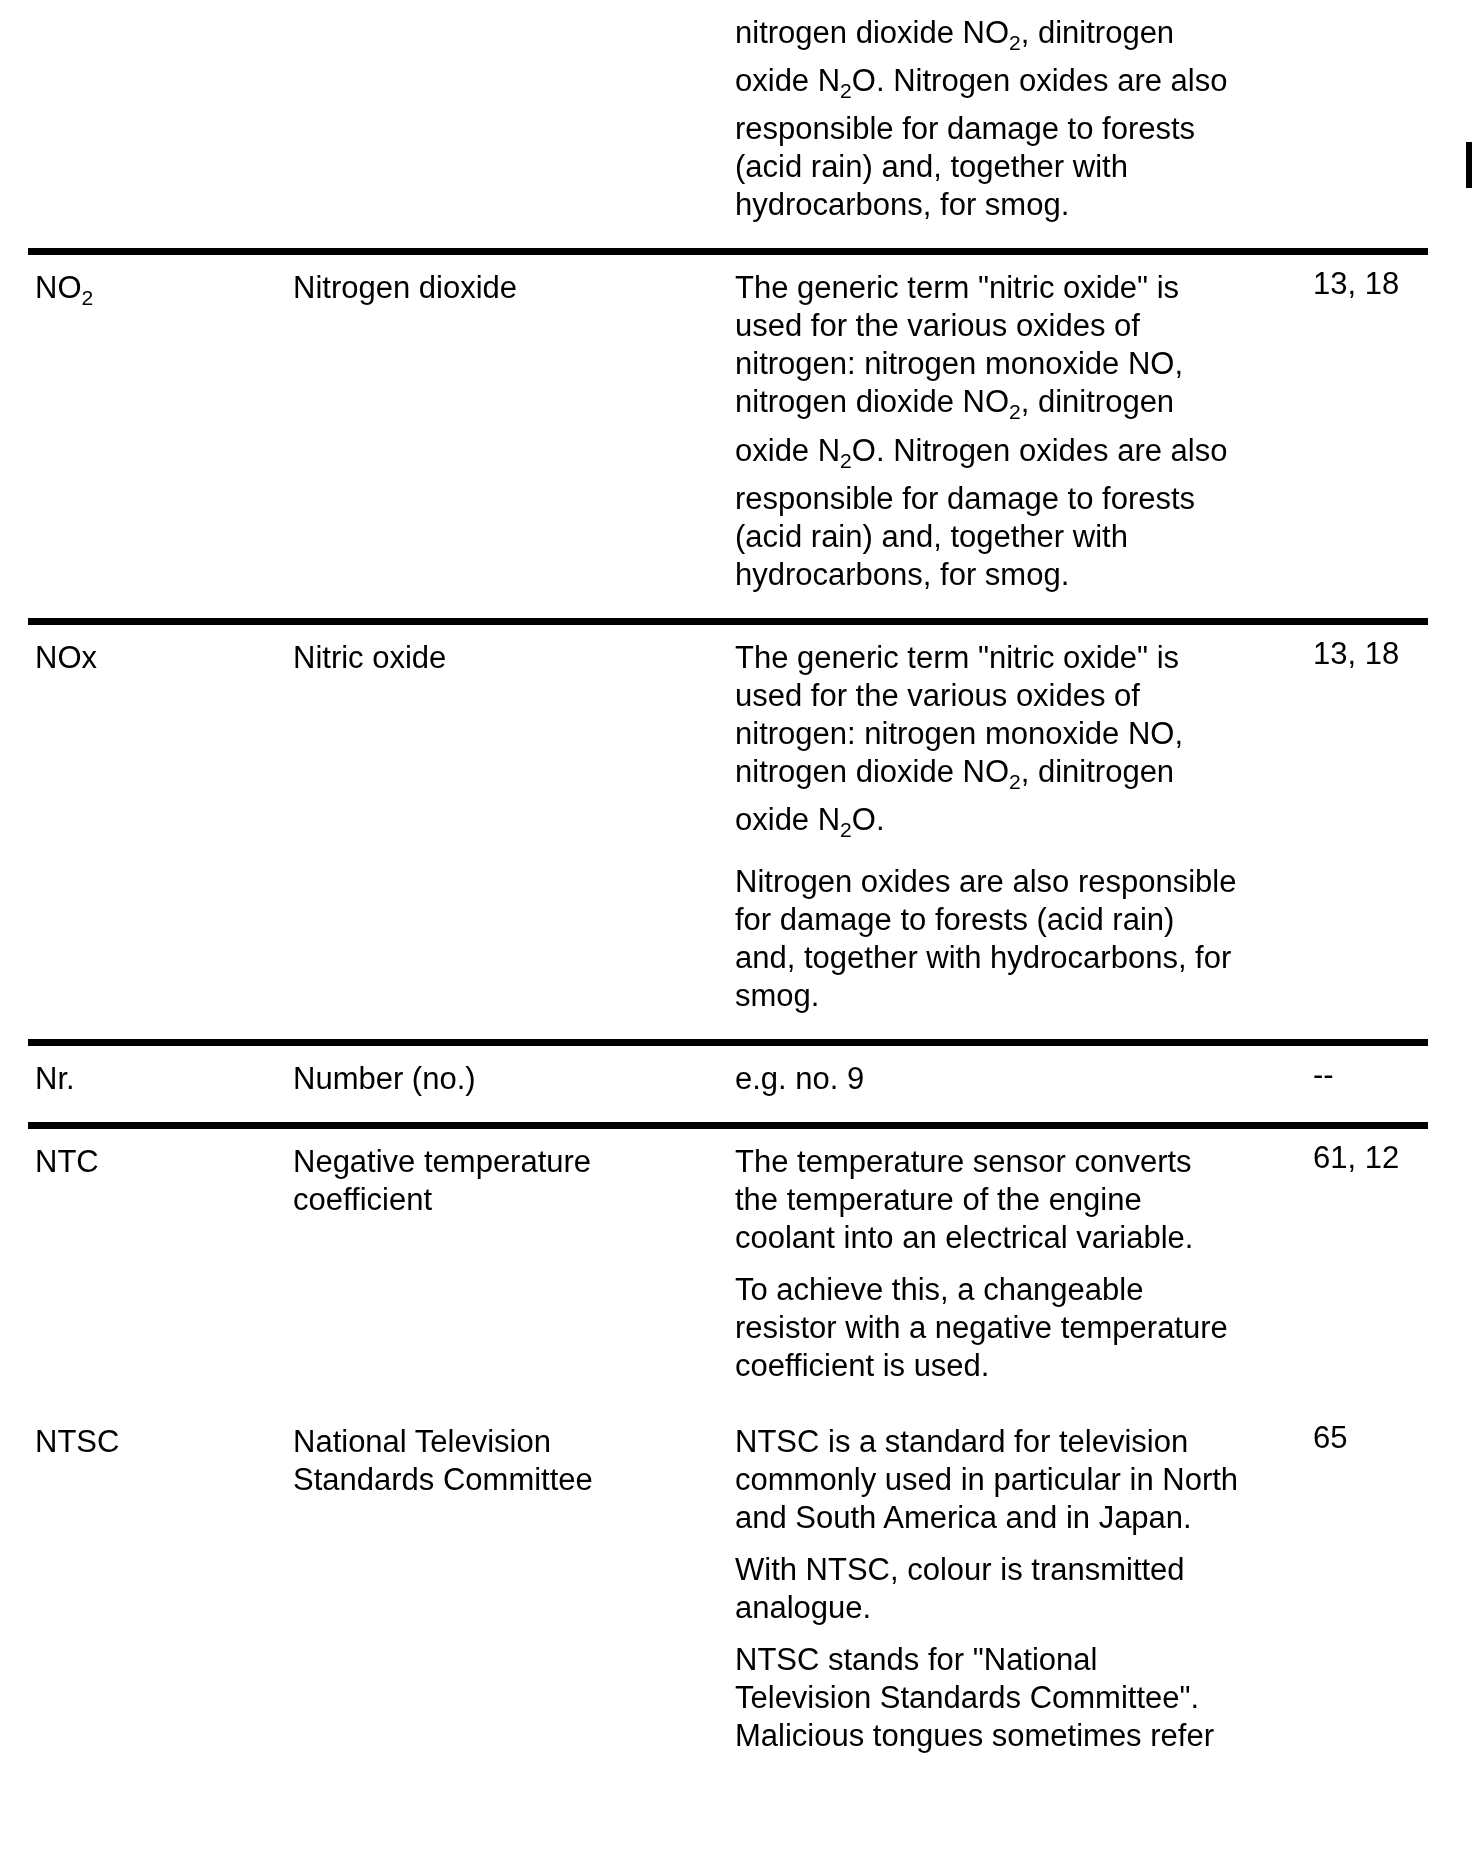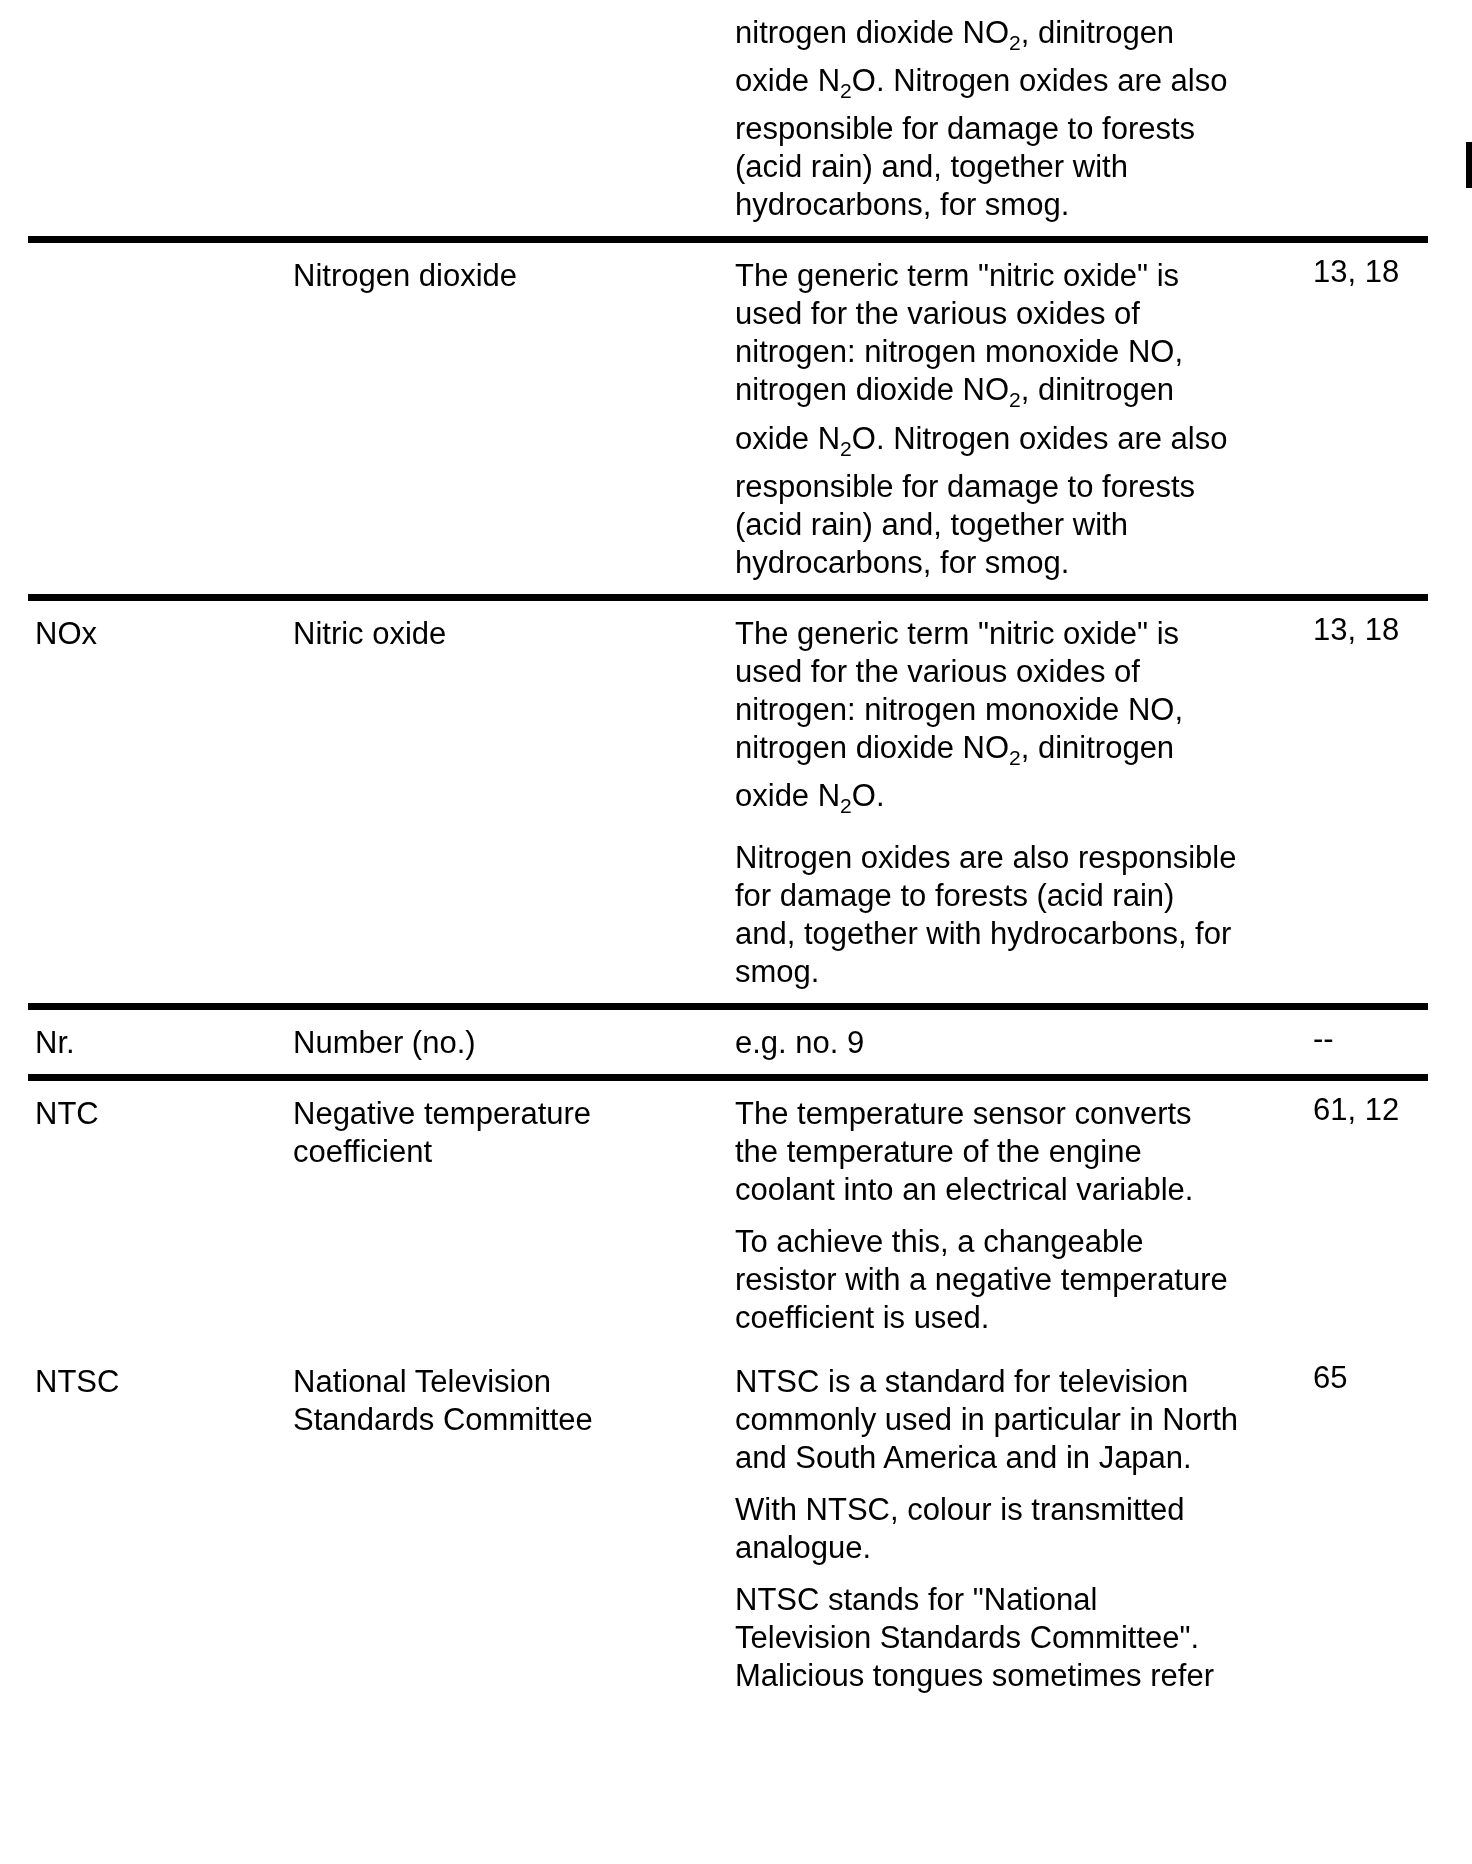--- a/index.html
+++ b/index.html
@@ -11,21 +11,21 @@
     color: #000000;
     font-family: "Liberation Sans", "DejaVu Sans", sans-serif;
     font-size: 31px;
     line-height: 38px;
     overflow: hidden;
   }
   .glossary { position: absolute; top: 0; left: 0; right: 0; }
   .row {
     position: relative;
     margin: 0 44px 0 28px;
-    padding: 14px 0 12px 0;
+    padding: 14px 0 24px 0;
   }
   .row.has-divider { border-bottom: 7px solid #000000; }
   .cell-abbr  { position: absolute; left: 7px;    top: 14px; width: 250px; }
   .cell-name  { position: absolute; left: 265px;  top: 14px; width: 400px; }
   .cell-pages { position: absolute; left: 1285px; top: 10px; width: 130px; }
   .cell-desc  { margin-left: 707px; width: 600px; }
   .cell-desc p { margin: 0 0 14px 0; }
   .cell-desc p:last-child { margin-bottom: 0; }
   sub { font-size: 68%; }
   .scan-artifact {
@@ -43,20 +43,21 @@
   <div class="row has-divider">
     <div class="cell-abbr"></div>
     <div class="cell-name"></div>
     <div class="cell-desc">
           <p>nitrogen dioxide NO<sub>2</sub>, dinitrogen<br>oxide N<sub>2</sub>O. Nitrogen oxides are also<br>responsible for damage to forests<br>(acid rain) and, together with<br>hydrocarbons, for smog.</p>
         </div>
     <div class="cell-pages"></div>
   </div>
 
   <div class="row has-divider">
+    <div class="cell-abbr">NO<sub>2</sub></div>
     <div class="cell-name">Nitrogen dioxide</div>
     <div class="cell-desc">
           <p>The generic term "nitric oxide" is<br>used for the various oxides of<br>nitrogen: nitrogen monoxide NO,<br>nitrogen dioxide NO<sub>2</sub>, dinitrogen<br>oxide N<sub>2</sub>O. Nitrogen oxides are also<br>responsible for damage to forests<br>(acid rain) and, together with<br>hydrocarbons, for smog.</p>
         </div>
     <div class="cell-pages">13, 18</div>
   </div>
 
   <div class="row has-divider">
     <div class="cell-abbr">NOx</div>
     <div class="cell-name">Nitric oxide</div>

